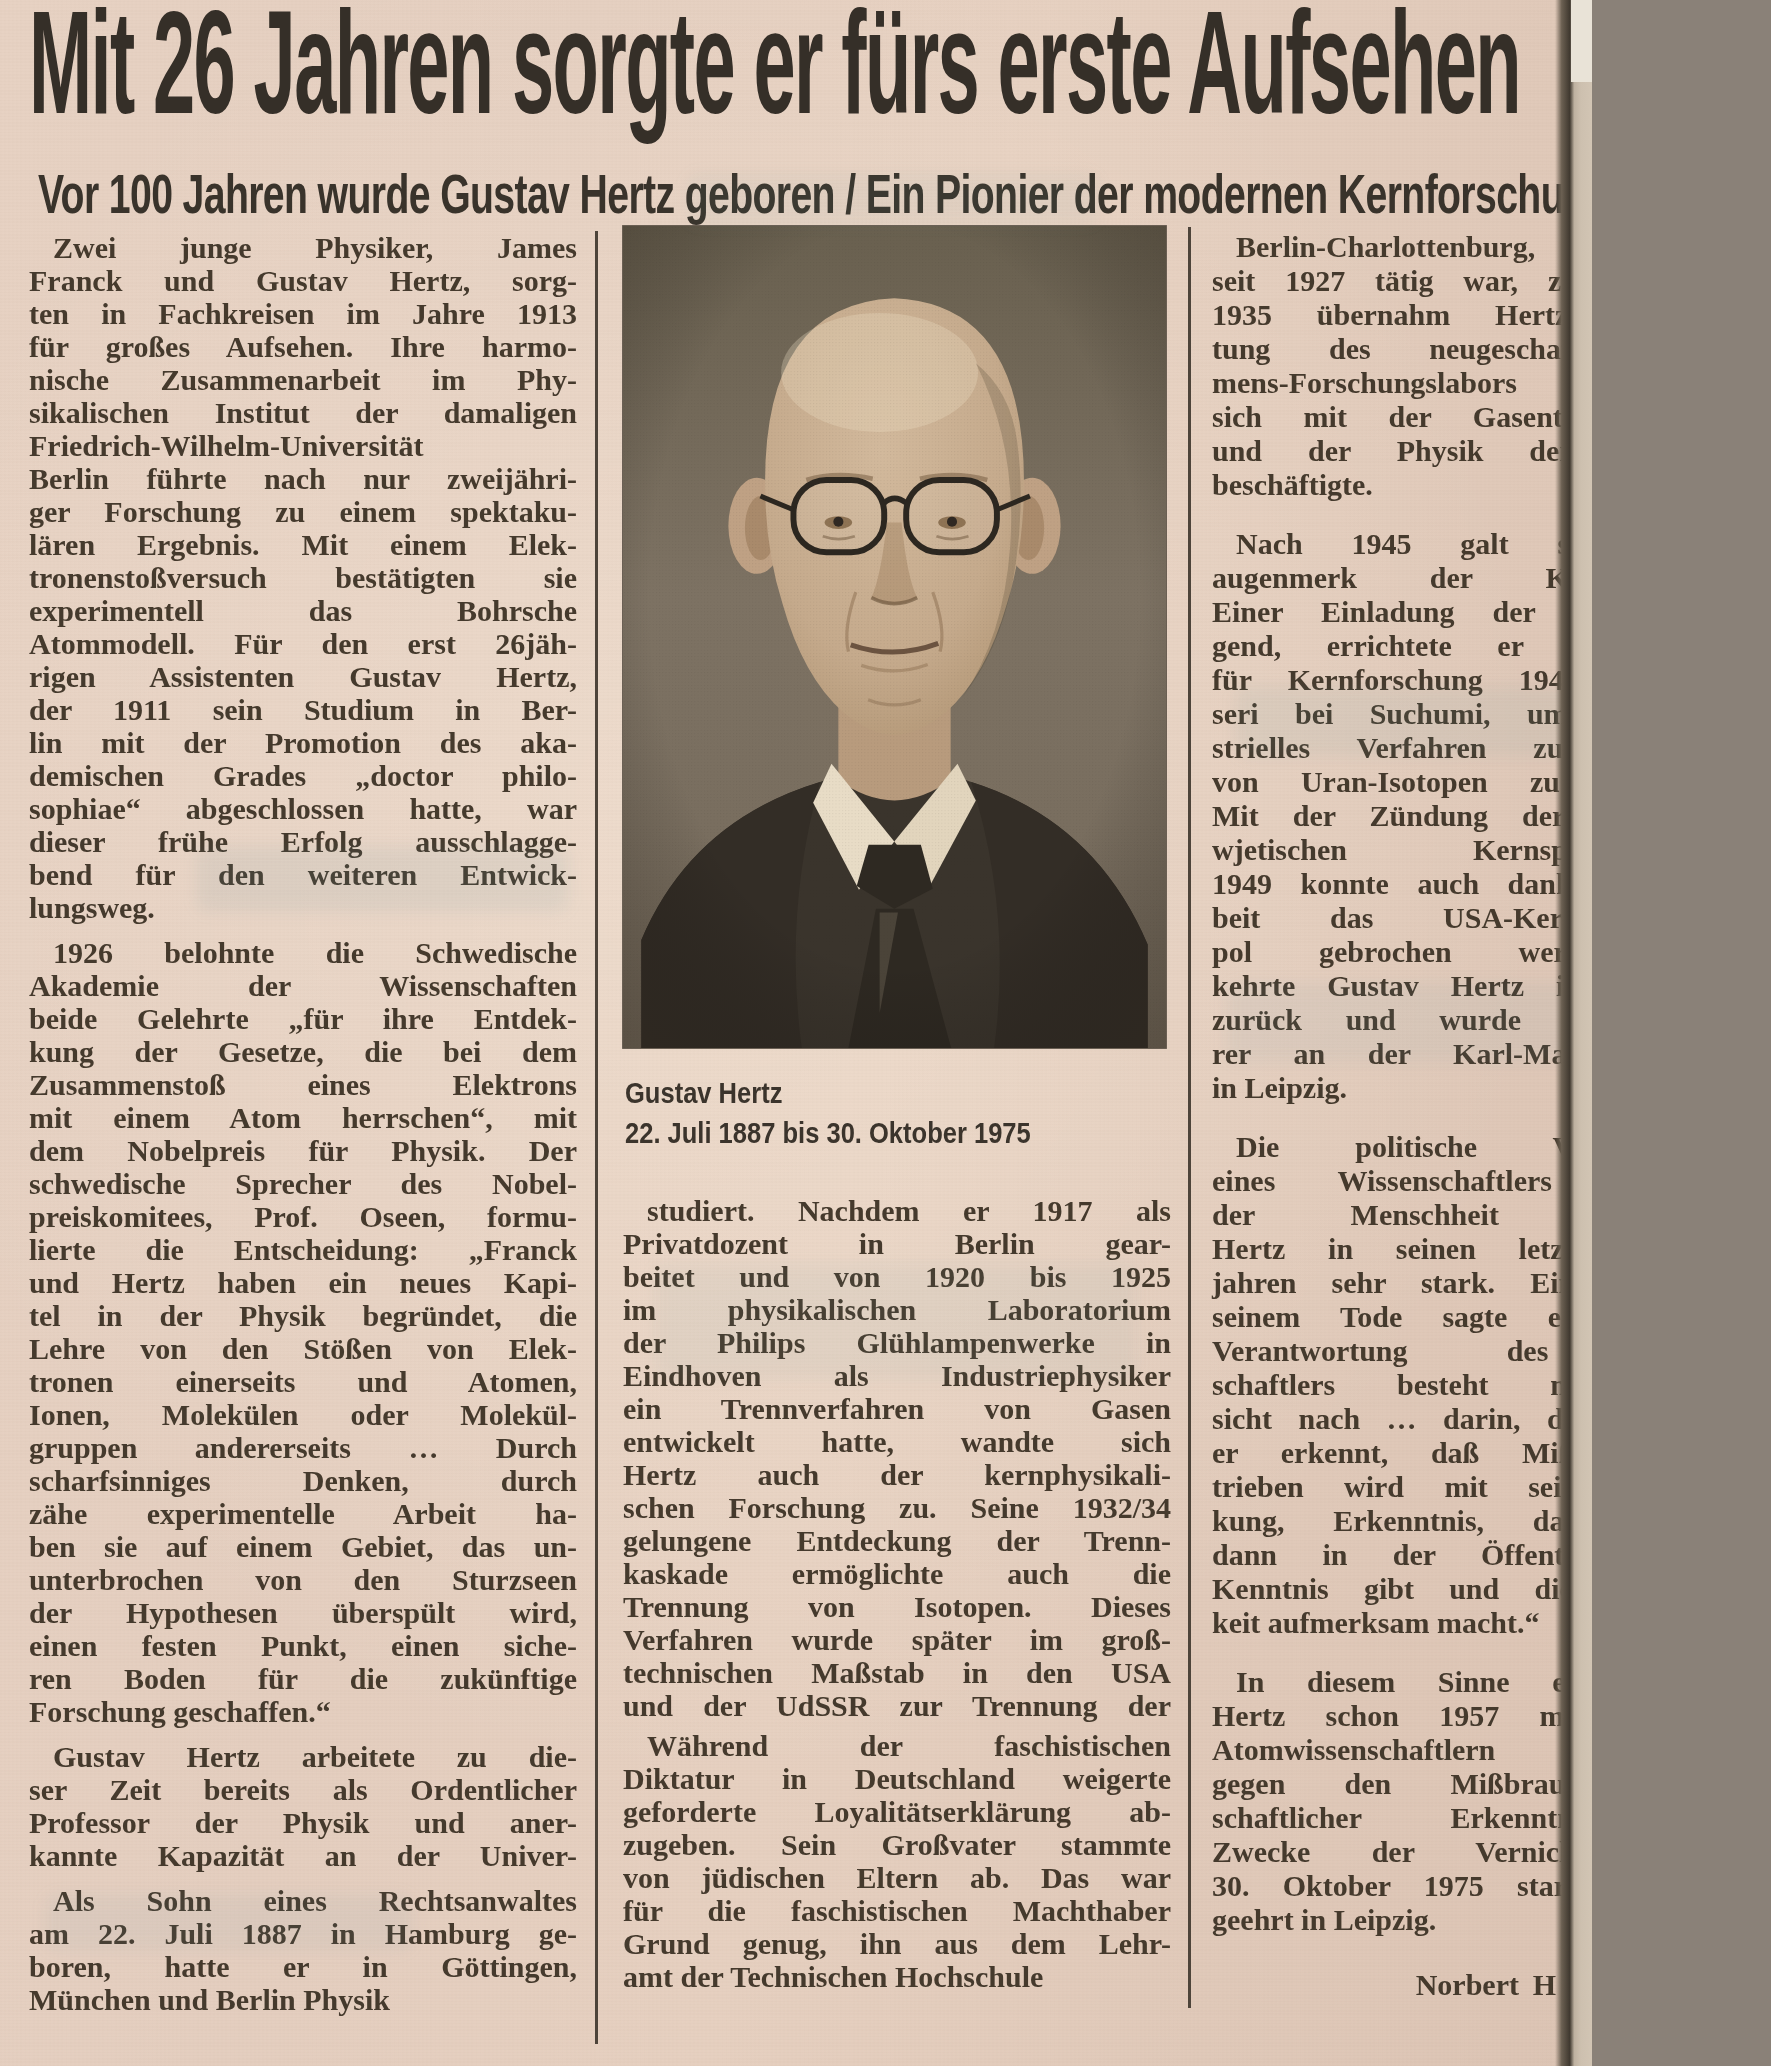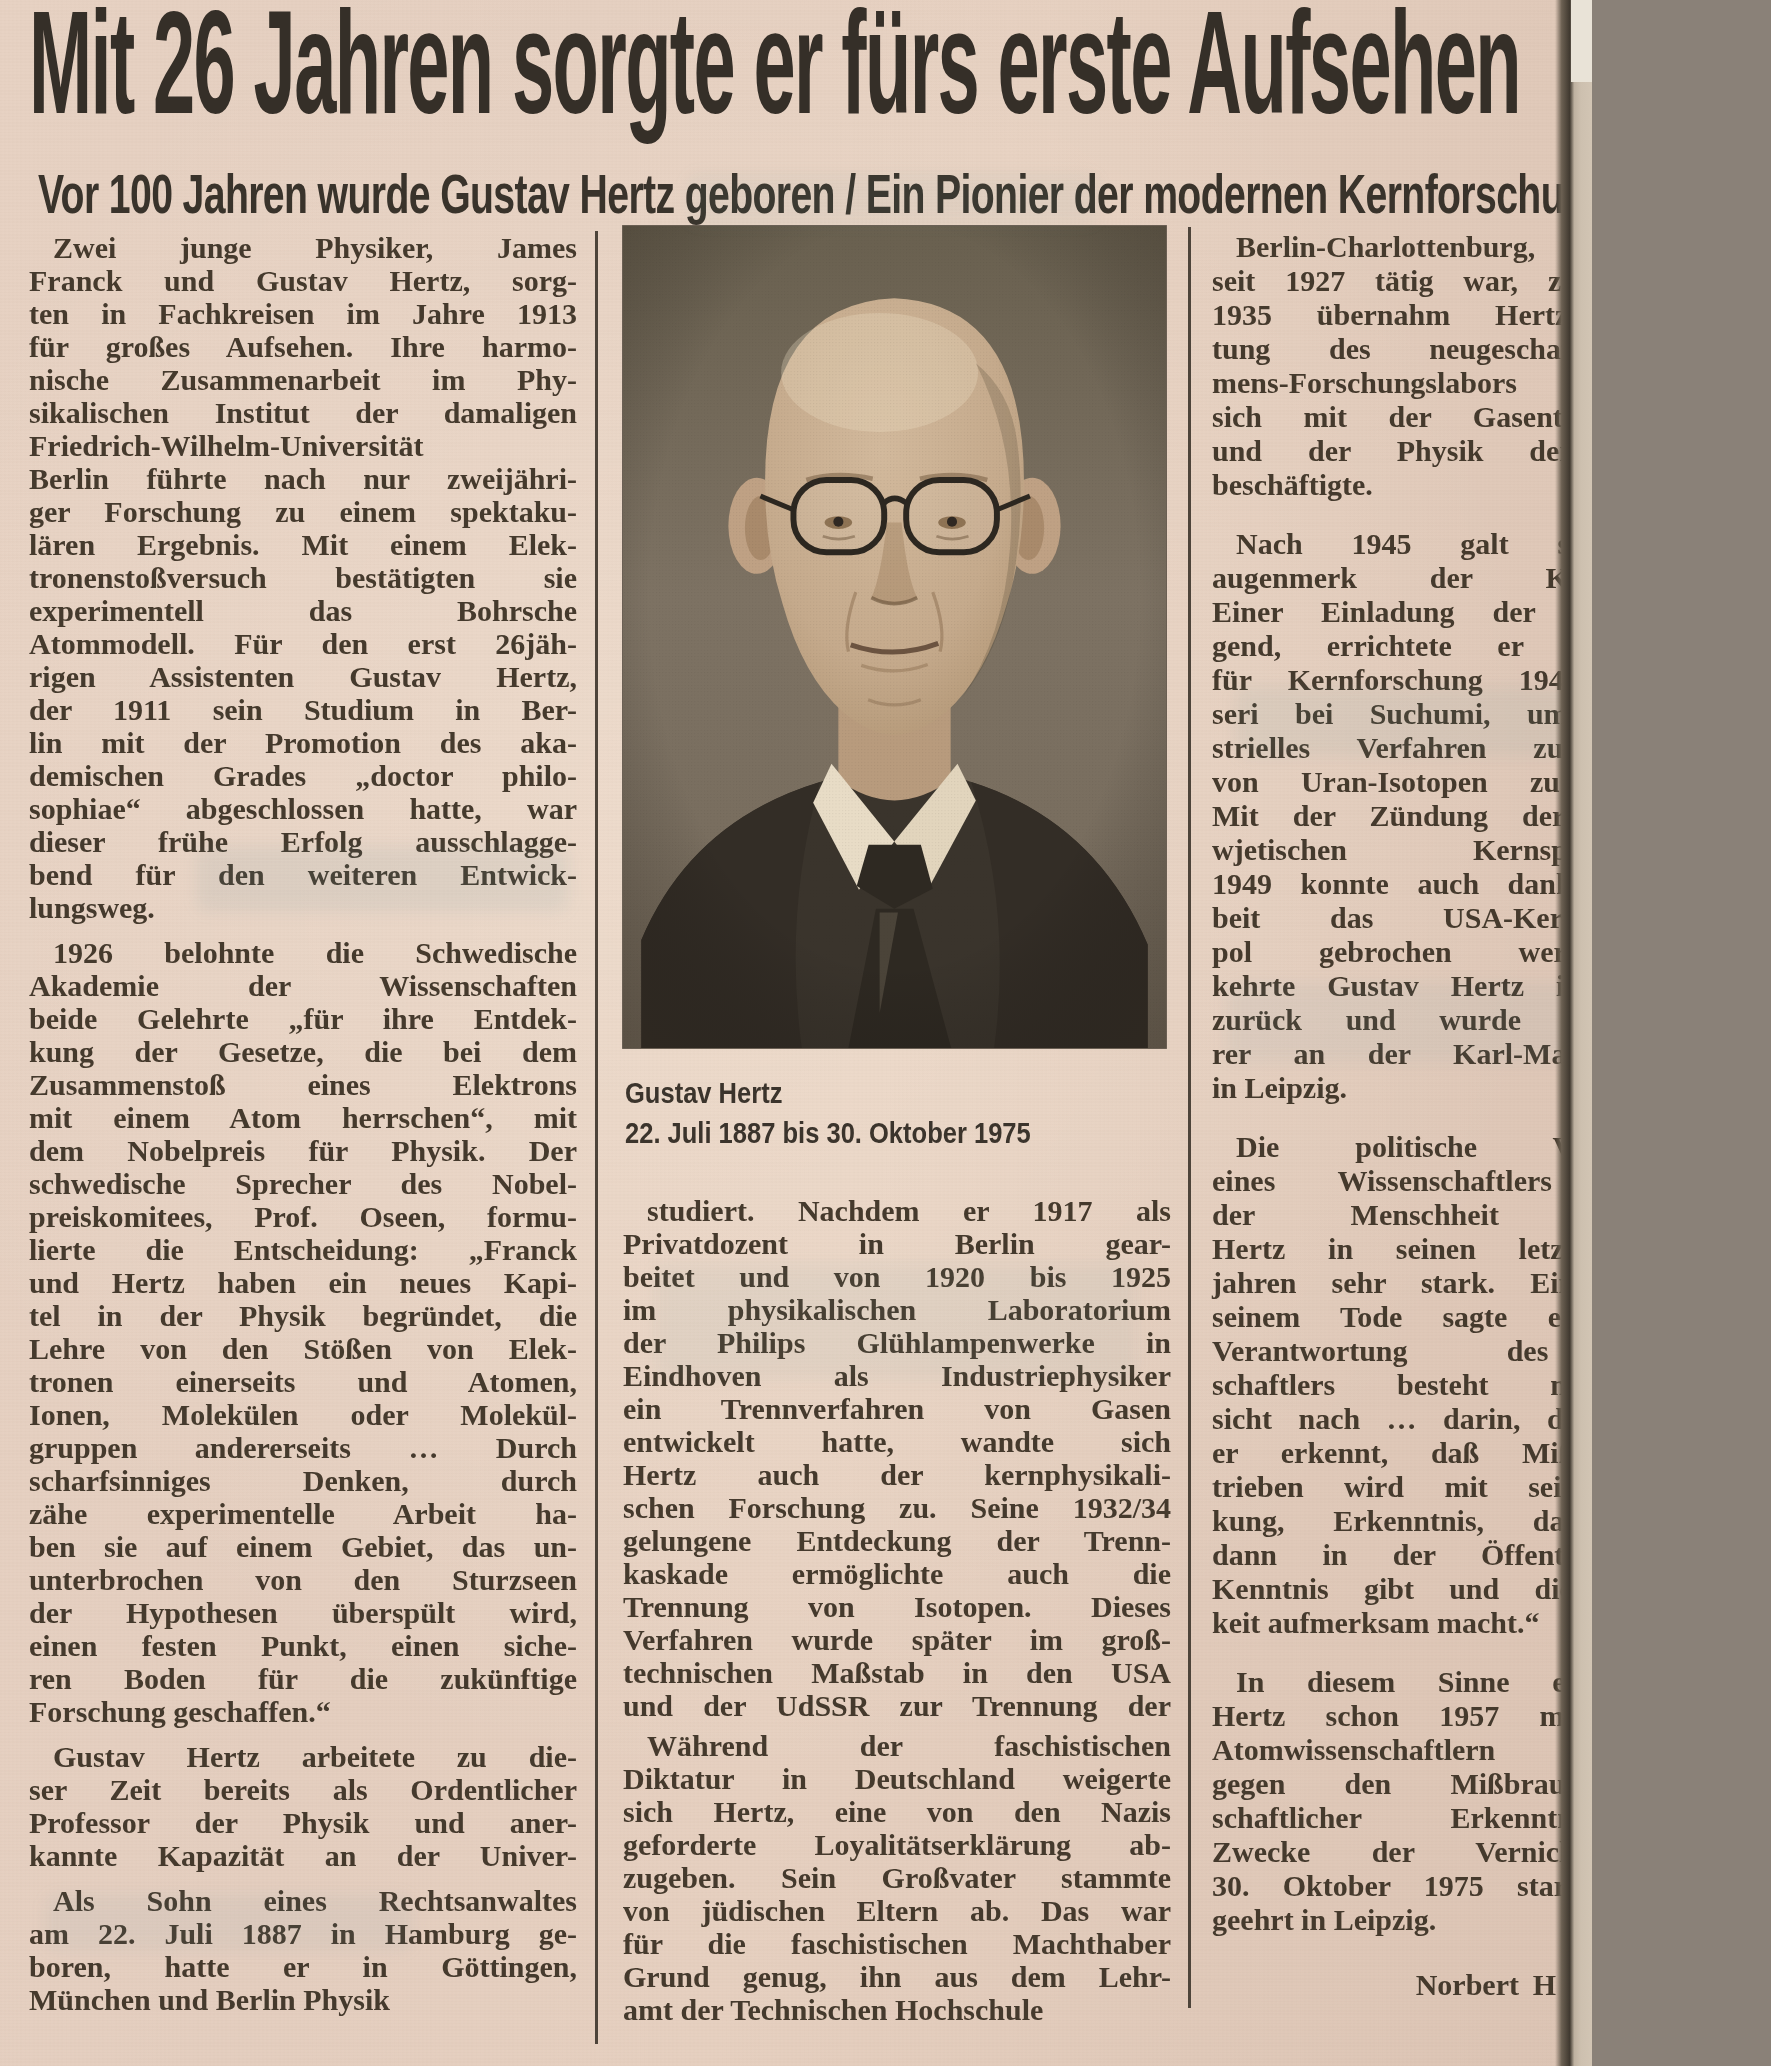--- a/index.html
+++ b/index.html
@@ -267,21 +267,20 @@
         <div class="line">gelungene Entdeckung der Trenn-</div>
         <div class="line">kaskade ermöglichte auch die</div>
         <div class="line">Trennung von Isotopen. Dieses</div>
         <div class="line">Verfahren wurde später im groß-</div>
         <div class="line">technischen Maßstab in den USA</div>
         <div class="line">und der UdSSR zur Trennung der</div>
       </div>
       <div class="para">
         <div class="line pfirst">Während der faschistischen</div>
         <div class="line">Diktatur in Deutschland weigerte</div>
-        <div class="line">sich Hertz, eine von den Nazis</div>
         <div class="line">geforderte Loyalitätserklärung ab-</div>
         <div class="line">zugeben. Sein Großvater stammte</div>
         <div class="line">von jüdischen Eltern ab. Das war</div>
         <div class="line">für die faschistischen Machthaber</div>
         <div class="line">Grund genug, ihn aus dem Lehr-</div>
         <div class="line plast">amt der Technischen Hochschule</div>
       </div>
     </section>
   <section class="col col-right">
       <div class="para">

